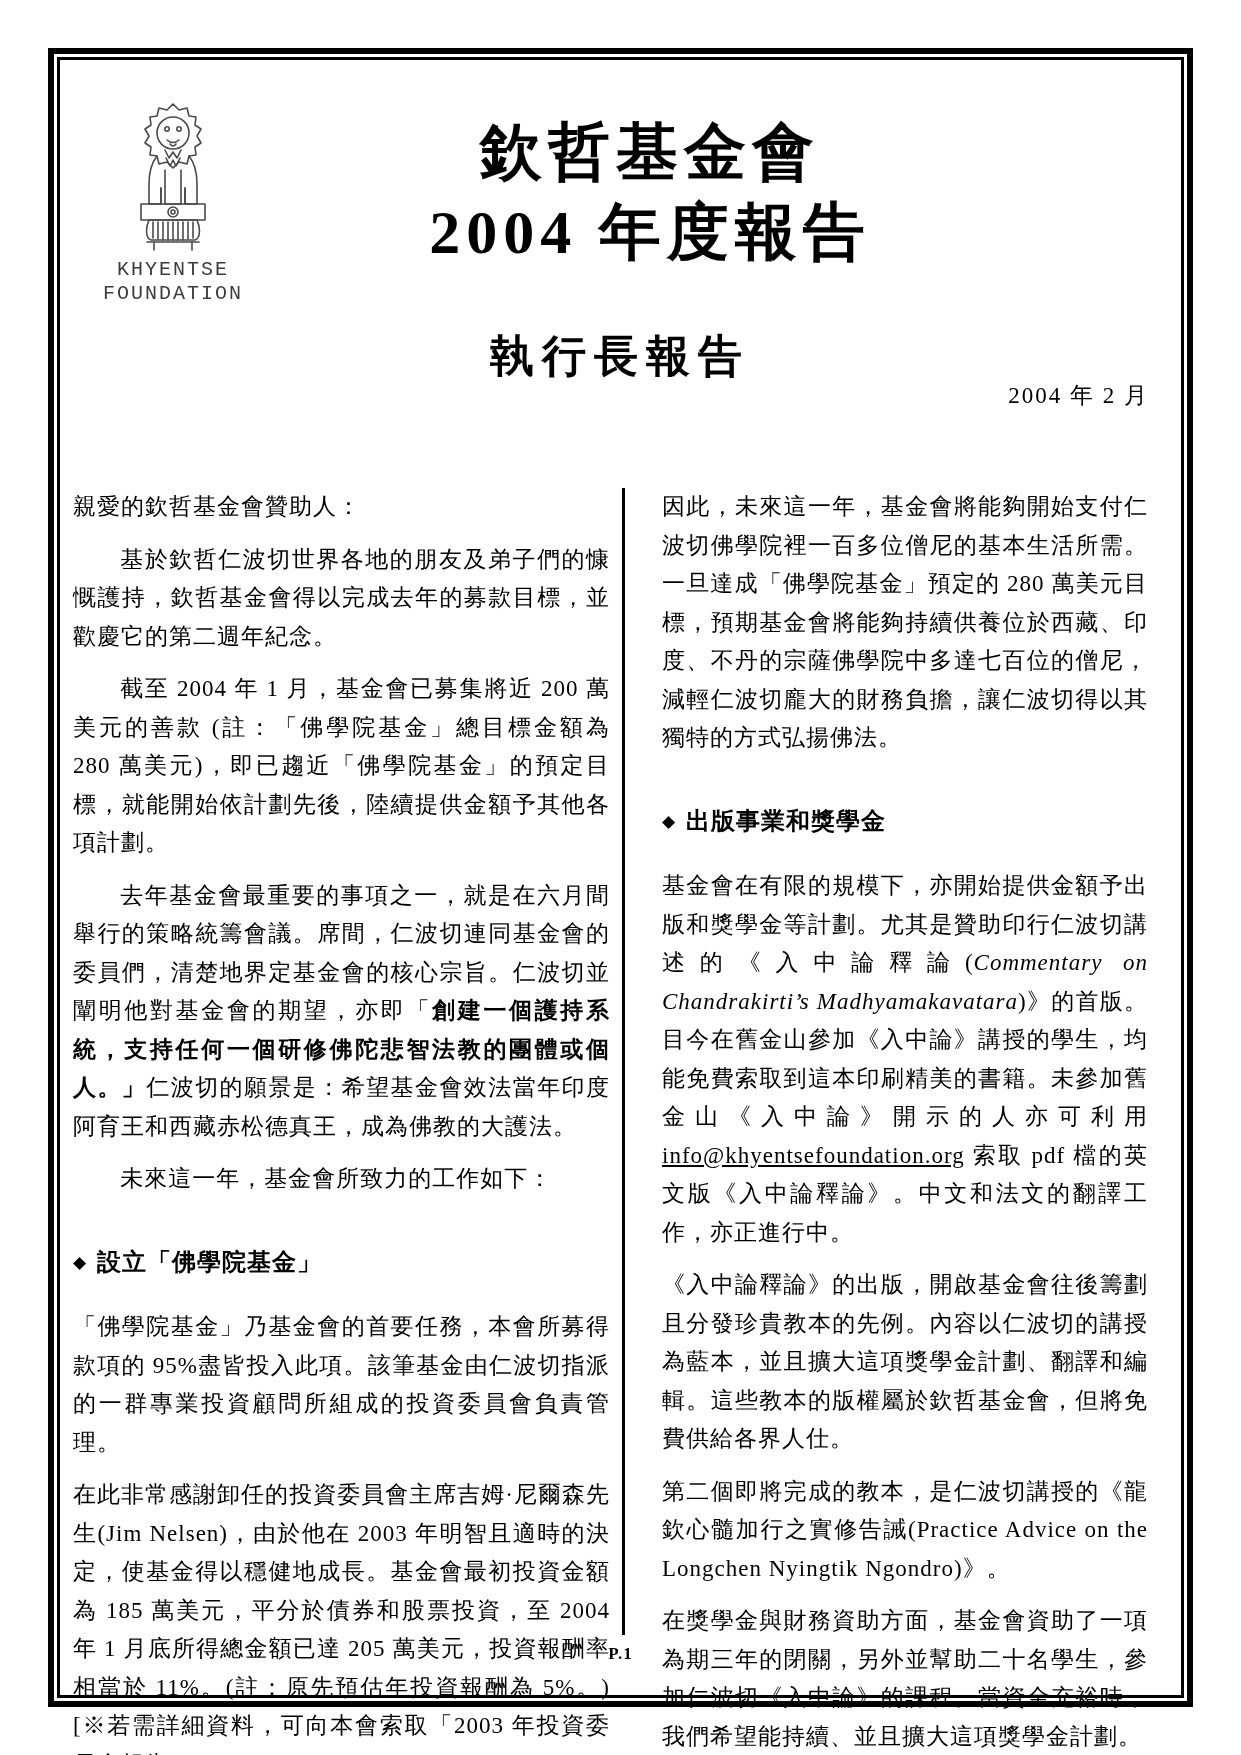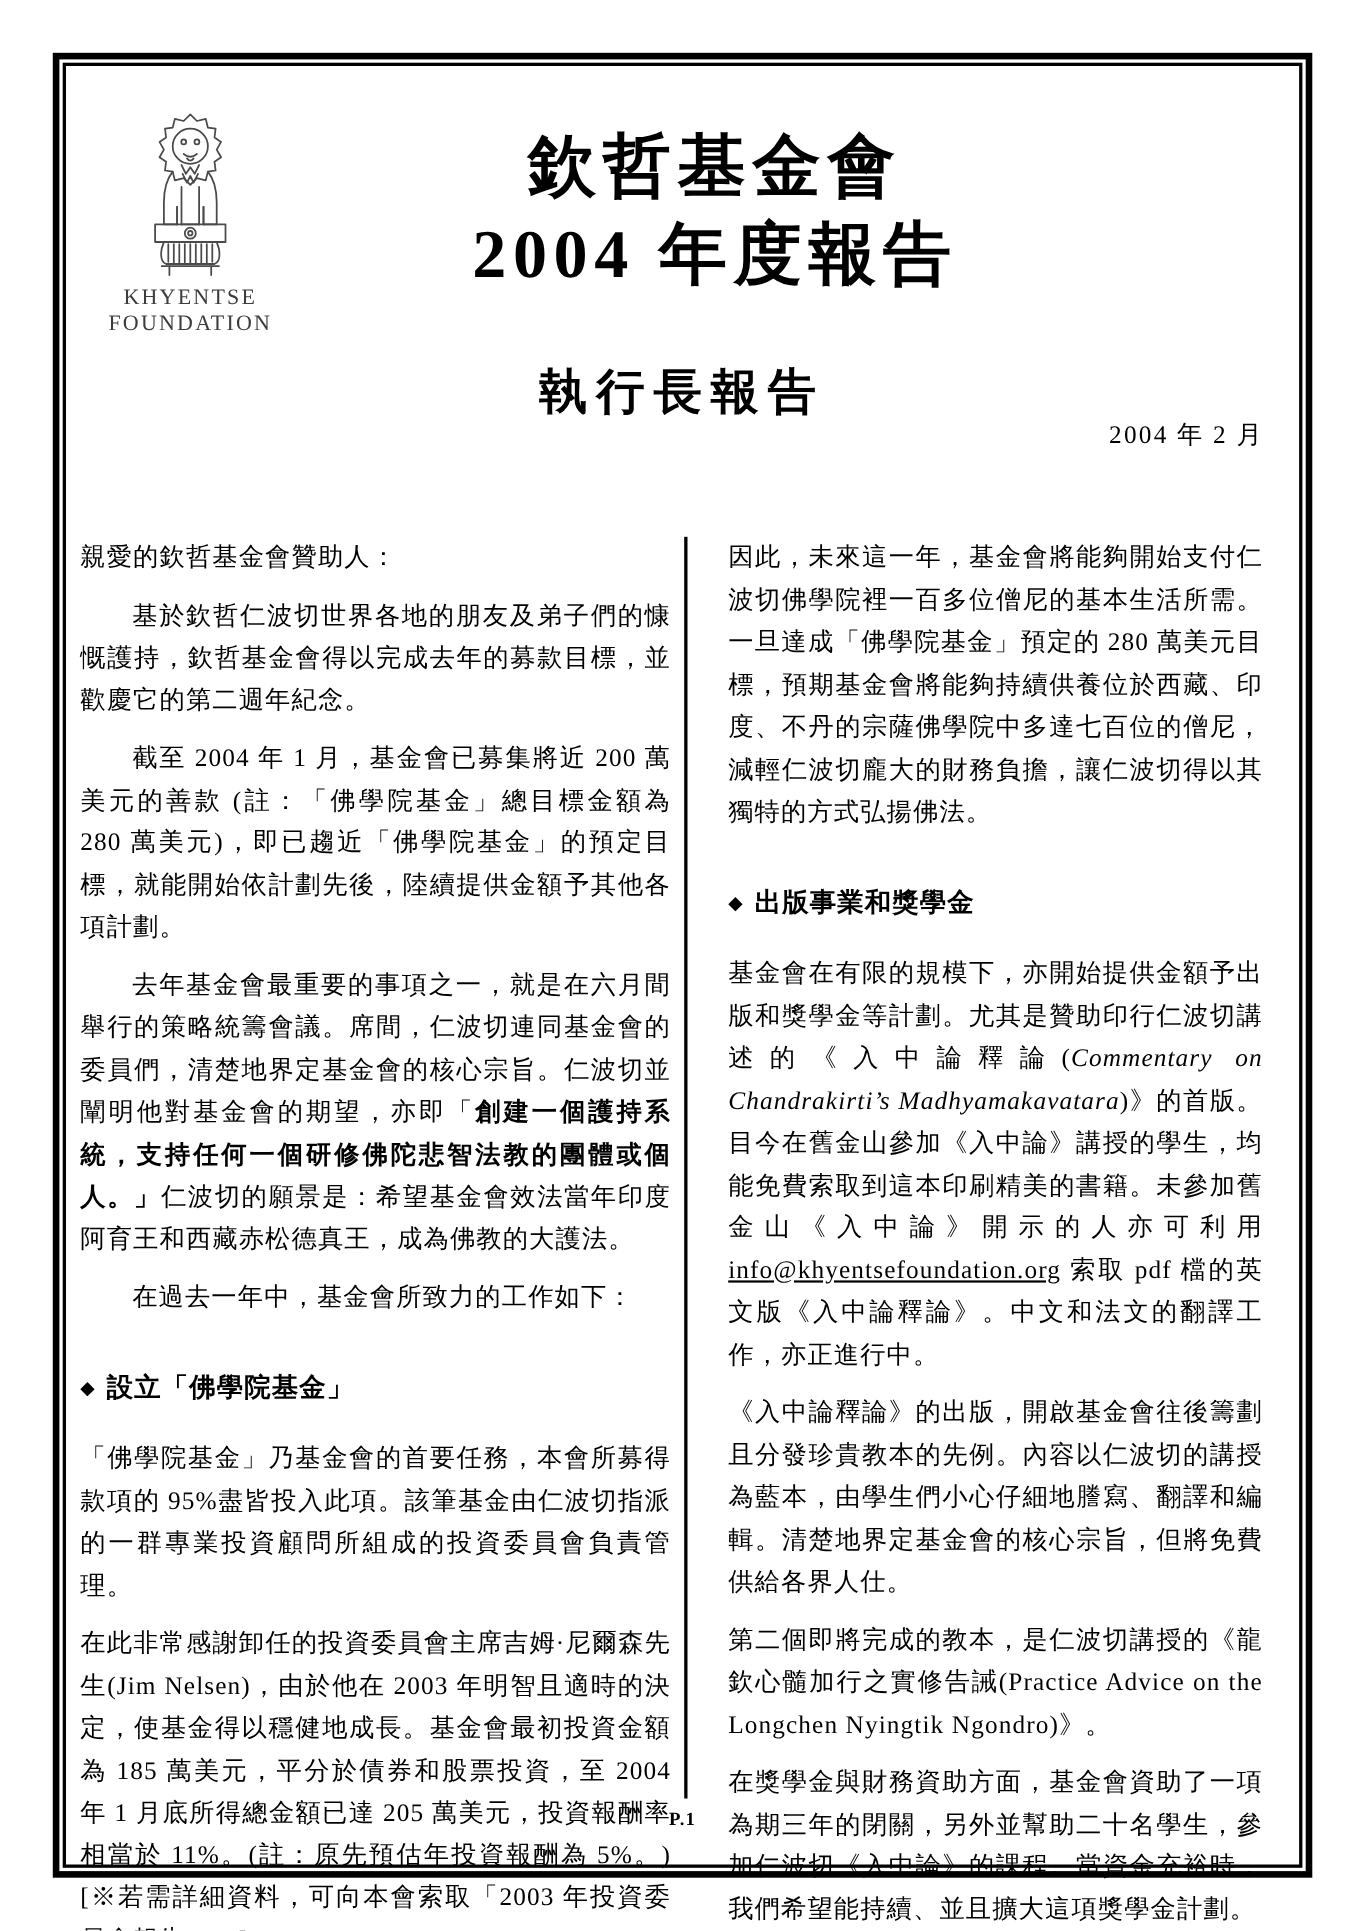--- a/index.html
+++ b/index.html
@@ -16,21 +16,21 @@
   .frame-inner{
     width:100%;height:100%;box-sizing:border-box;border:3px solid #000;
   }
   
   .logo{
     position:absolute;left:88px;top:100px;width:170px;text-align:center;
   }
   .logo svg{display:block;margin:0 auto;}
   .logo-text{
     margin-top:6px;font-size:20px;line-height:24px;letter-spacing:2px;
-    color:#3c3c3c;font-family:Liberation Serif, serif;
+    color:#3c3c3c;font-family:Liberation Mono, monospace;
   }
   .title-block{
     position:absolute;left:420px;top:112px;width:460px;text-align:center;
     font-weight:bold;font-size:62px;line-height:80px;letter-spacing:6px;
   }
   .subtitle{
     position:absolute;left:390px;top:327px;width:460px;text-align:center;
     font-weight:bold;font-size:44px;letter-spacing:8px;
   }
   .date-line{
@@ -108,29 +108,29 @@
 </div>
 <div class="subtitle">執行長報告</div>
 <div class="date-line">2004 年 2 月</div>
 
 <div class="columns">
   <div class="col col-left">
       <p><span>親愛的欽哲基金會贊助人：</span></p>
       <p class="indent"><span>基於欽哲仁波切世界各地的朋友及弟子們的慷慨護持，欽哲基金會得以完成去年的募款目標，並歡慶它的第二週年紀念。</span></p>
       <p class="indent"><span>截至 2004 年 1 月，基金會已募集將近 200 萬美元的善款 (註：「佛學院基金」總目標金額為 280 萬美元)，即已趨近「佛學院基金」的預定目標，就能開始依計劃先後，陸續提供金額予其他各項計劃。</span></p>
       <p class="indent"><span>去年基金會最重要的事項之一，就是在六月間舉行的策略統籌會議。席間，仁波切連同基金會的委員們，清楚地界定基金會的核心宗旨。仁波切並闡明他對基金會的期望，亦即「</span><span class="b">創建一個護持系統，支持任何一個研修佛陀悲智法教的團體或個人。」</span><span>仁波切的願景是：希望基金會效法當年印度阿育王和西藏赤松德真王，成為佛教的大護法。</span></p>
-      <p class="indent"><span>在過去一年中，基金會所致力的工作如下：</span></p>
+      <p class="indent"><span>未來這一年，基金會所致力的工作如下：</span></p>
       <div class="heading"><span class="bullet">◆</span><span>設立「佛學院基金」</span></div>
       <p><span>「佛學院基金」乃基金會的首要任務，本會所募得款項的 95%盡皆投入此項。該筆基金由仁波切指派的一群專業投資顧問所組成的投資委員會負責管理。</span></p>
       <p><span>在此非常感謝卸任的投資委員會主席吉姆·尼爾森先生(Jim Nelsen)，由於他在 2003 年明智且適時的決定，使基金得以穩健地成長。基金會最初投資金額為 185 萬美元，平分於債券和股票投資，至 2004 年 1 月底所得總金額已達 205 萬美元，投資報酬率相當於 11%。(註：原先預估年投資報酬為 5%。) [※若需詳細資料，可向本會索取「2003 年投資委員會報告」。]</span></p>
     </div>
   <div class="divider"></div>
   <div class="col col-right">
       <p><span>因此，未來這一年，基金會將能夠開始支付仁波切佛學院裡一百多位僧尼的基本生活所需。一旦達成「佛學院基金」預定的 280 萬美元目標，預期基金會將能夠持續供養位於西藏、印度、不丹的宗薩佛學院中多達七百位的僧尼，減輕仁波切龐大的財務負擔，讓仁波切得以其獨特的方式弘揚佛法。</span></p>
       <div class="heading"><span class="bullet">◆</span><span>出版事業和獎學金</span></div>
       <p><span>基金會在有限的規模下，亦開始提供金額予出版和獎學金等計劃。尤其是贊助印行仁波切講述的《入中論釋論(</span><span class="i">Commentary on Chandrakirti’s Madhyamakavatara</span><span>)》的首版。目今在舊金山參加《入中論》講授的學生，均能免費索取到這本印刷精美的書籍。未參加舊金山《入中論》開示的人亦可利用 </span><a href="mailto:info@khyentsefoundation.org" class="u">info@khyentsefoundation.org</a><span> 索取 pdf 檔的英文版《入中論釋論》。中文和法文的翻譯工作，亦正進行中。</span></p>
-      <p><span>《入中論釋論》的出版，開啟基金會往後籌劃且分發珍貴教本的先例。內容以仁波切的講授為藍本，由學生們小心仔細地謄寫、翻譯和編輯。清楚地界定基金會的核心宗旨，但將免費供給各界人仕。</span></p>
+      <p><span>《入中論釋論》的出版，開啟基金會往後籌劃且分發珍貴教本的先例。內容以仁波切的講授為藍本，並且擴大這項獎學金計劃、翻譯和編輯。這些教本的版權屬於欽哲基金會，但將免費供給各界人仕。</span></p>
       <p><span>第二個即將完成的教本，是仁波切講授的《龍欽心髓加行之實修告誡(Practice Advice on the Longchen Nyingtik Ngondro)》。</span></p>
       <p><span>在獎學金與財務資助方面，基金會資助了一項為期三年的閉關，另外並幫助二十名學生，參加仁波切《入中論》的課程。當資金充裕時，我們希望能持續、並且擴大這項獎學金計劃。</span></p>
     </div>
 </div>
 
 <div class="footer">P.1</div>
 
 </body></html>

